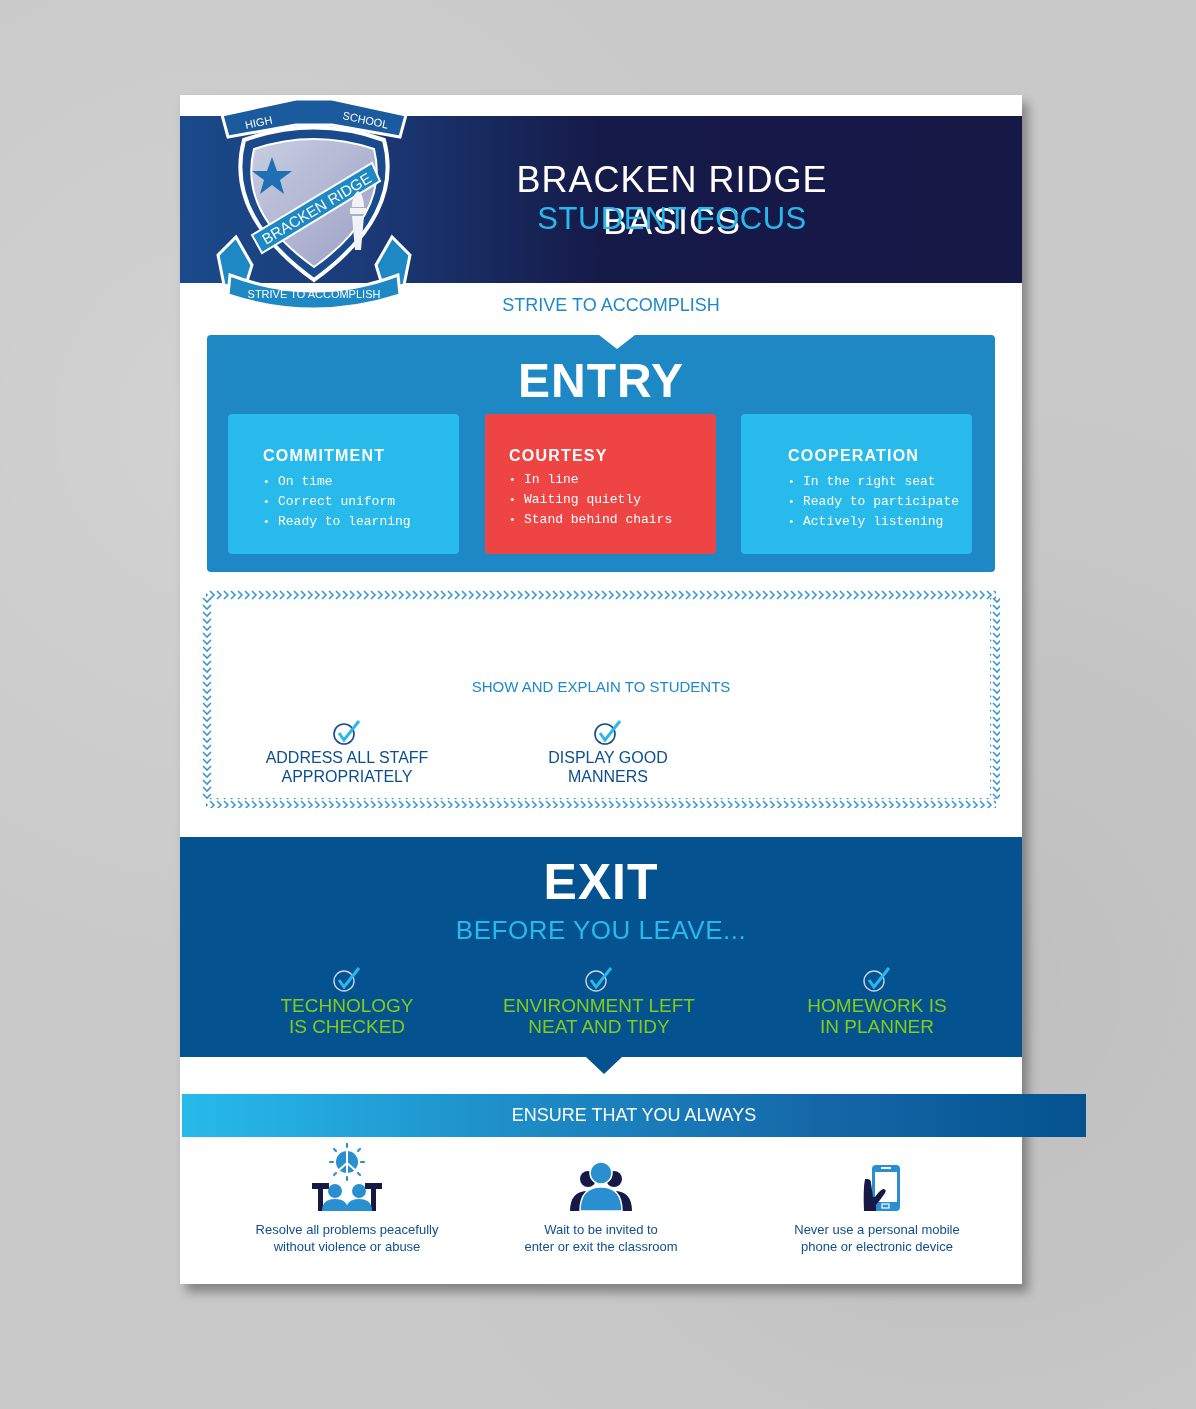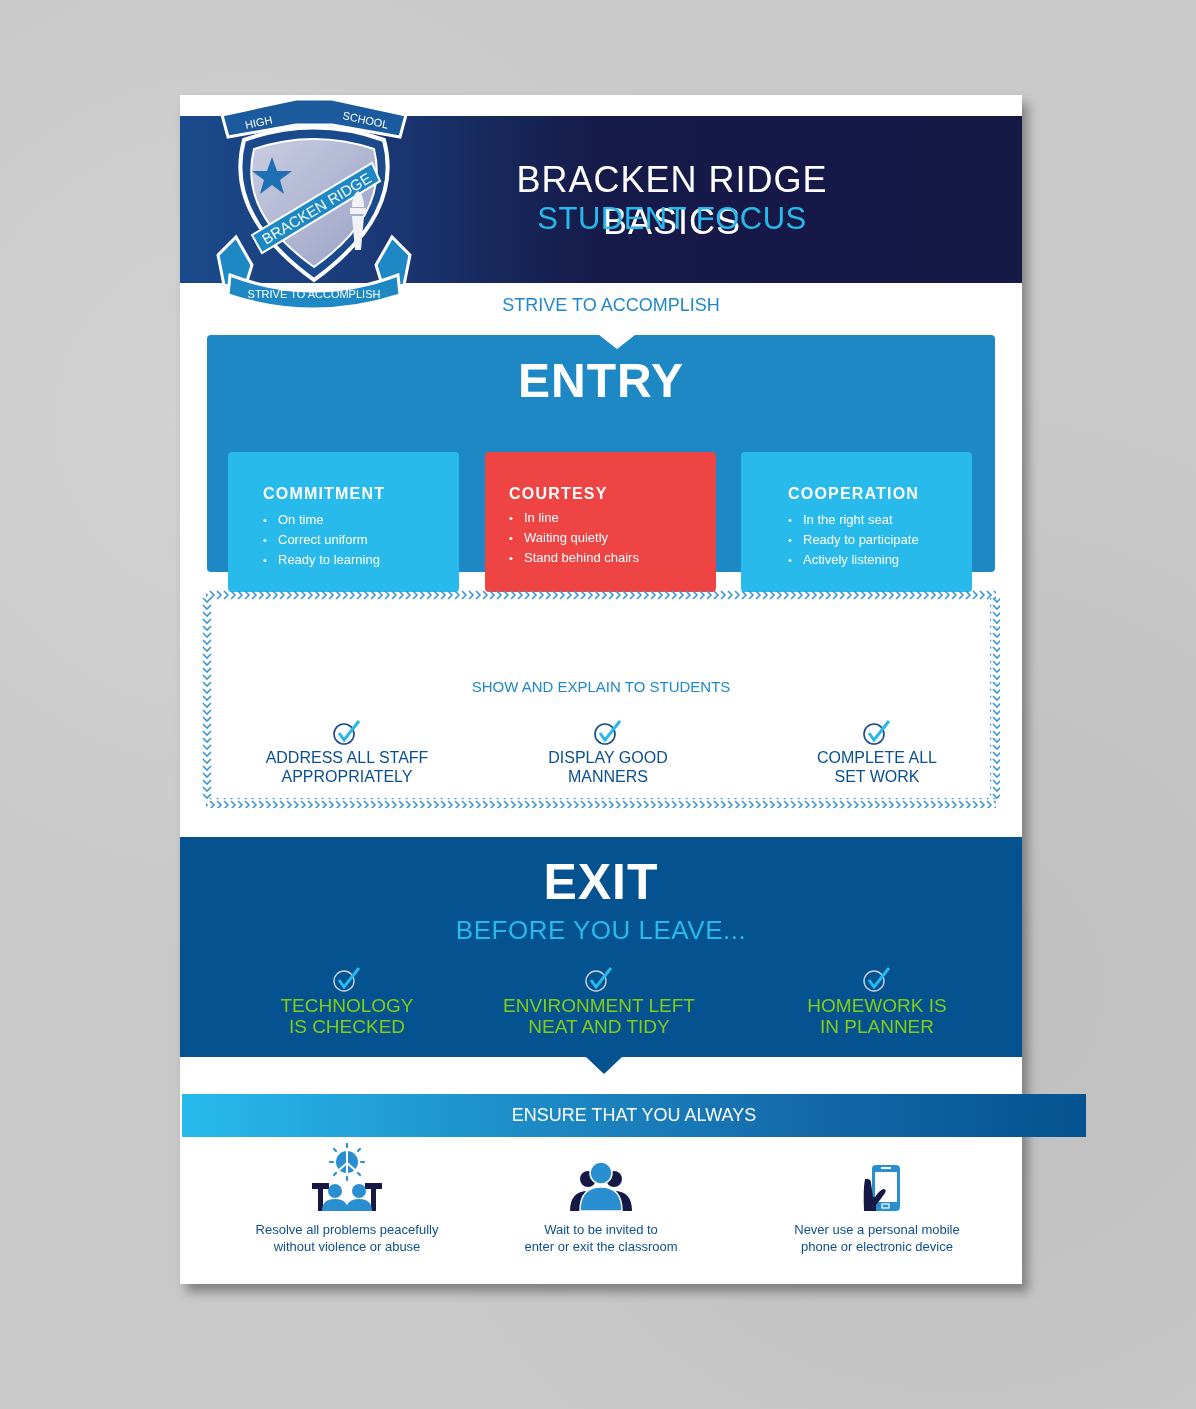--- a/index.html
+++ b/index.html
@@ -44,26 +44,26 @@
     position: absolute; left: 392px; top: 0; width: 0; height: 0;
     border-left: 18px solid transparent; border-right: 18px solid transparent;
     border-top: 14px solid #ffffff;
   }
   .entry-title {
     position: absolute; left: 0; top: 18px; width: 788px; text-align: center;
     color: #ffffff; font-size: 48px; font-weight: bold; letter-spacing: 1px;
   }
   .card {
     position: absolute; top: 79px; width: 231px; height: 140px; border-radius: 4px;
-    color: #ffffff; padding: 33px 0 0 0; margin-top: 38px;
+    color: #ffffff; padding: 33px 0 0 0;
   }
   .card.light { background: #27baeb; }
   .card.dark { background: #ef4444; padding-left: 24px; }
   .card-title { font-size: 16px; font-weight: bold; letter-spacing: 1.2px; margin-bottom: 7px; }
-  .card ul { list-style: none; font-size: 13px; line-height: 19px; }
+  .card ul { list-style: none; font-size: 13px; line-height: 19px; font-family: Liberation Mono, monospace; }
   .card li::before { content: "•"; display: inline-block; width: 15px; font-size: 11px; }
   .card-1 { left: 21px; padding-left: 35px; }
   .card-2 { left: 278px; padding-left: 50px; padding-top: 33px; }
   .card-2 .card-title { margin-bottom: 5px; }
   .card-3 { left: 534px; padding-left: 47px; }
   
   .during {
     position: absolute; left: 22px; top: 495px; width: 798px; height: 218px;
   }
   .during-title {
@@ -209,28 +209,20 @@
       <div class="check-label">ADDRESS ALL STAFF</div>
       <div class="check-label">APPROPRIATELY</div>
     </div>
     <div class="check-item" style="left:296px;">
       <svg class="chk" viewBox="0 0 30 28">
         <circle cx="12" cy="16" r="10" fill="none" stroke="#1b4a8c" stroke-width="1.6"></circle>
         <path d="M7 15 L12 22 L27 3" fill="none" stroke="#29b8ec" stroke-width="3"></path>
       </svg>
       <div class="check-label">DISPLAY GOOD</div>
       <div class="check-label">MANNERS</div>
-    </div>
-    <div class="check-item" style="left:565px;">
-      <svg class="chk" viewBox="0 0 30 28">
-        <circle cx="12" cy="16" r="10" fill="none" stroke="#1b4a8c" stroke-width="1.6"></circle>
-        <path d="M7 15 L12 22 L27 3" fill="none" stroke="#29b8ec" stroke-width="3"></path>
-      </svg>
-      <div class="check-label">COMPLETE ALL</div>
-      <div class="check-label">SET WORK</div>
     </div>
   </div>
 
   <div class="exit">
     <div class="exit-title">EXIT</div>
     <div class="exit-sub">BEFORE YOU LEAVE...</div>
 
     <div class="check-item" style="left:57px;">
       <svg class="chk" viewBox="0 0 30 28">
         <circle cx="12" cy="16" r="10" fill="none" stroke="#c7d3e6" stroke-width="1.4"></circle>

